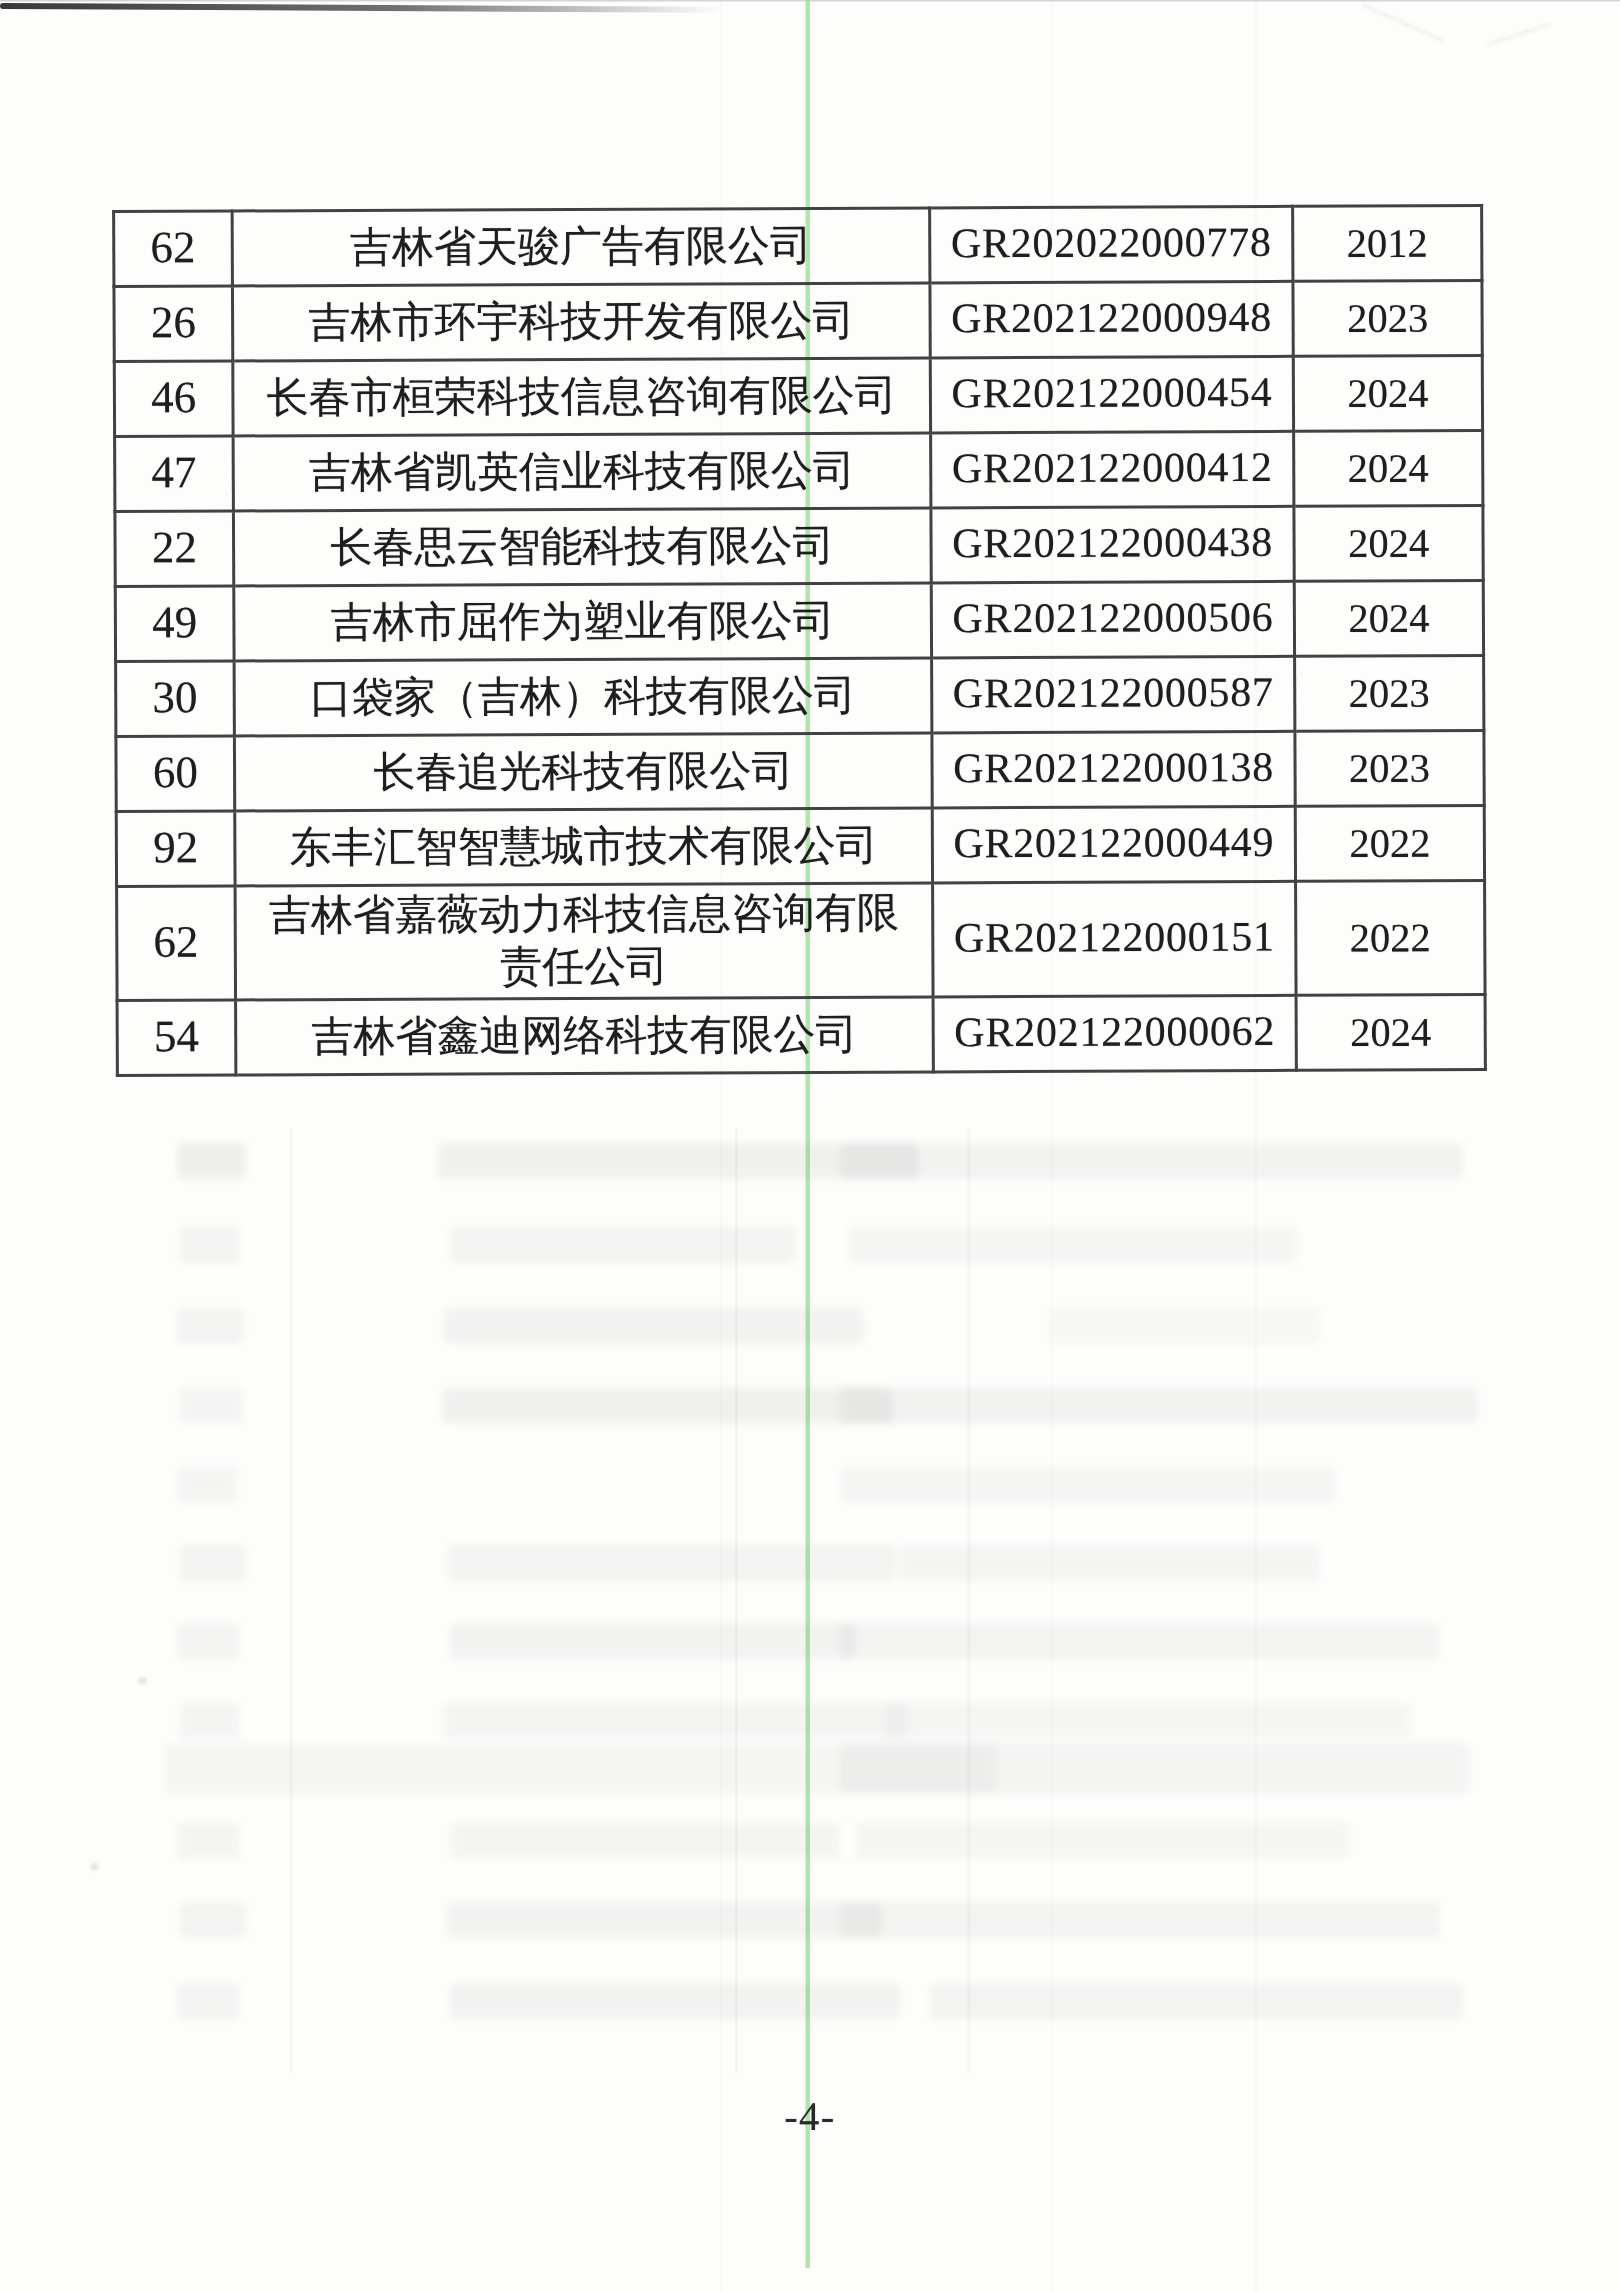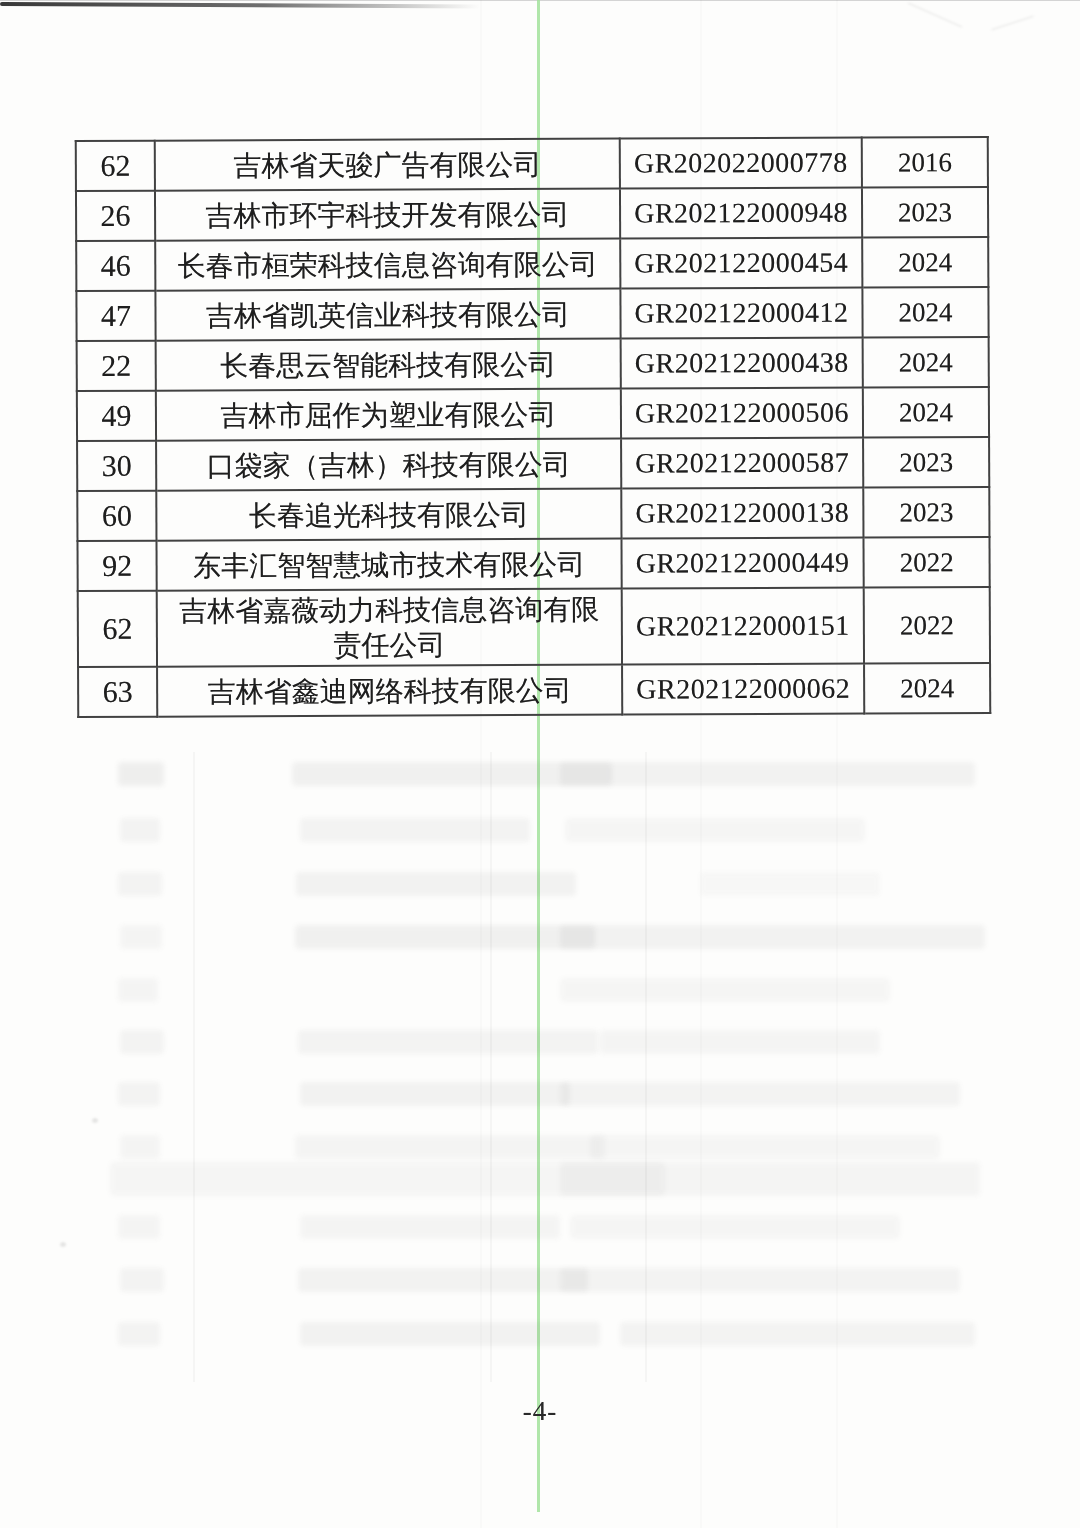--- a/index.html
+++ b/index.html
@@ -89,21 +89,21 @@
       <col style="width:79px">
         <col style="width:465px">
         <col style="width:242px">
         <col style="width:126px">
     </colgroup>
     <tbody id="table-body">
         <tr>
           <td class="no">62</td>
           <td class="name">吉林省天骏广告有限公司</td>
           <td class="code">GR202022000778</td>
-          <td class="year">2016</td>
+          <td class="year">2012</td>
         </tr>
         <tr>
           <td class="no">26</td>
           <td class="name">吉林市环宇科技开发有限公司</td>
           <td class="code">GR202122000948</td>
           <td class="year">2023</td>
         </tr>
         <tr>
           <td class="no">46</td>
           <td class="name">长春市桓荣科技信息咨询有限公司</td>
@@ -146,21 +146,21 @@
           <td class="code">GR202122000449</td>
           <td class="year">2022</td>
         </tr>
         <tr class="tall">
           <td class="no">62</td>
           <td class="name">吉林省嘉薇动力科技信息咨询有限责任公司</td>
           <td class="code">GR202122000151</td>
           <td class="year">2022</td>
         </tr>
         <tr>
-          <td class="no">63</td>
+          <td class="no">54</td>
           <td class="name">吉林省鑫迪网络科技有限公司</td>
           <td class="code">GR202122000062</td>
           <td class="year">2024</td>
         </tr>
       </tbody>
   </table>
 
   <div class="ghost-layer" id="ghost-layer">
       <div class="ghost-blob" style="left: 118px; top: 762px; width: 46px; opacity: 0.1;"></div>
       <div class="ghost-blob" style="left: 292px; top: 762px; width: 320px; opacity: 0.09;"></div>

